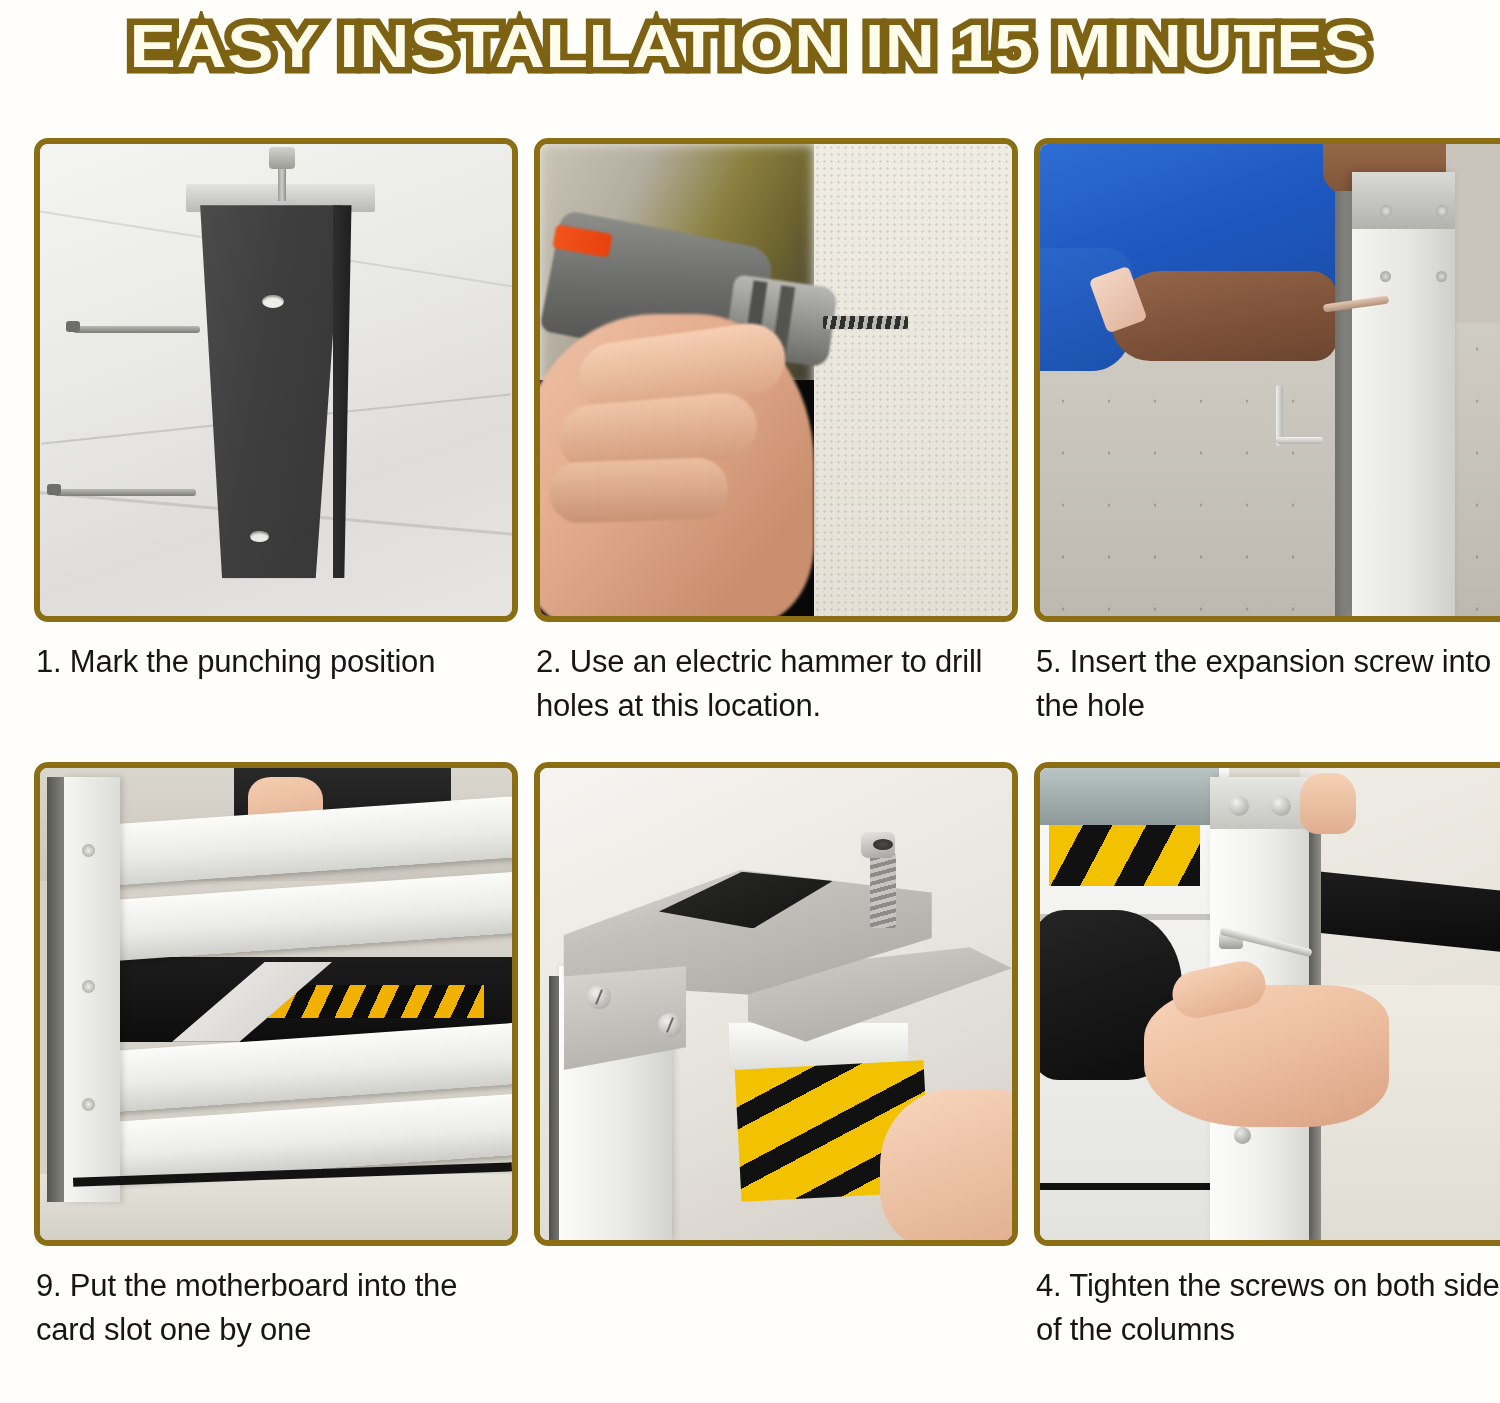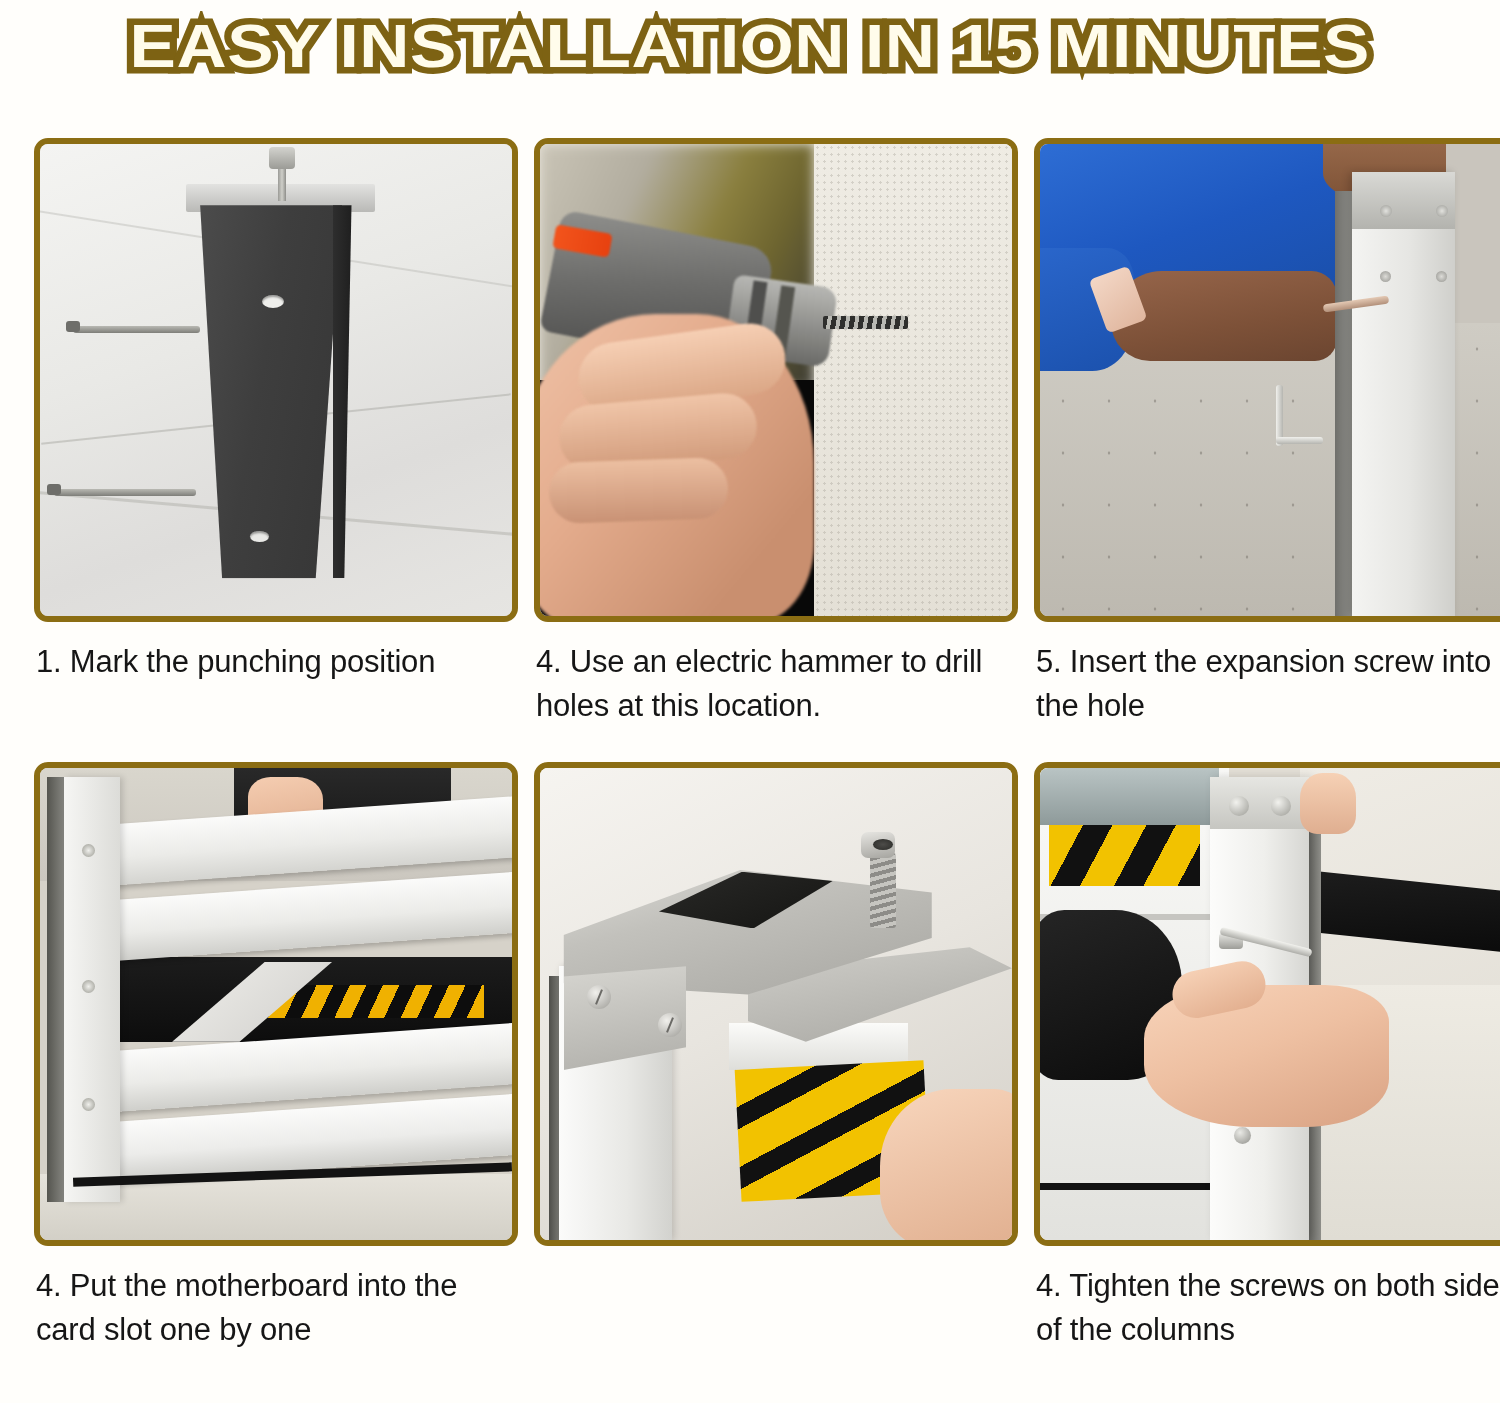--- a/index.html
+++ b/index.html
@@ -397,21 +397,21 @@
         <div class="chuck"></div>
         <div class="chuck-ring1"></div>
         <div class="chuck-ring2"></div>
         <div class="bit"></div>
         <div class="hand"></div>
         <div class="finger1"></div>
         <div class="finger2"></div>
         <div class="finger3"></div>
       </div>
     </div>
-    <div class="caption">4. Use an electric hammer to drill holes at this location.</div>
+    <div class="caption">2. Use an electric hammer to drill holes at this location.</div>
   </div>
 
   <div class="cell">
     <div class="photo-frame">
       <div class="photo p3">
         <div class="floor">
           <div class="floor-spec"></div>
         </div>
         <div class="shirt"></div>
         <div class="shirt2"></div>
@@ -448,21 +448,21 @@
         <div class="board3"></div>
         <div class="board4"></div>
         <div class="post-dark"></div>
         <div class="post-left"></div>
         <div class="pscrew1"></div>
         <div class="pscrew2"></div>
         <div class="pscrew3"></div>
         <div class="baseline"></div>
       </div>
     </div>
-    <div class="caption">4. Put the motherboard into the card slot one by one</div>
+    <div class="caption">9. Put the motherboard into the card slot one by one</div>
   </div>
 
   <div class="cell">
     <div class="photo-frame">
       <div class="photo p5">
         <div class="wallbg"></div>
         <div class="col-dark"></div>
         <div class="col"></div>
         <div class="colwhite"></div>
         <div class="hazard"></div>

